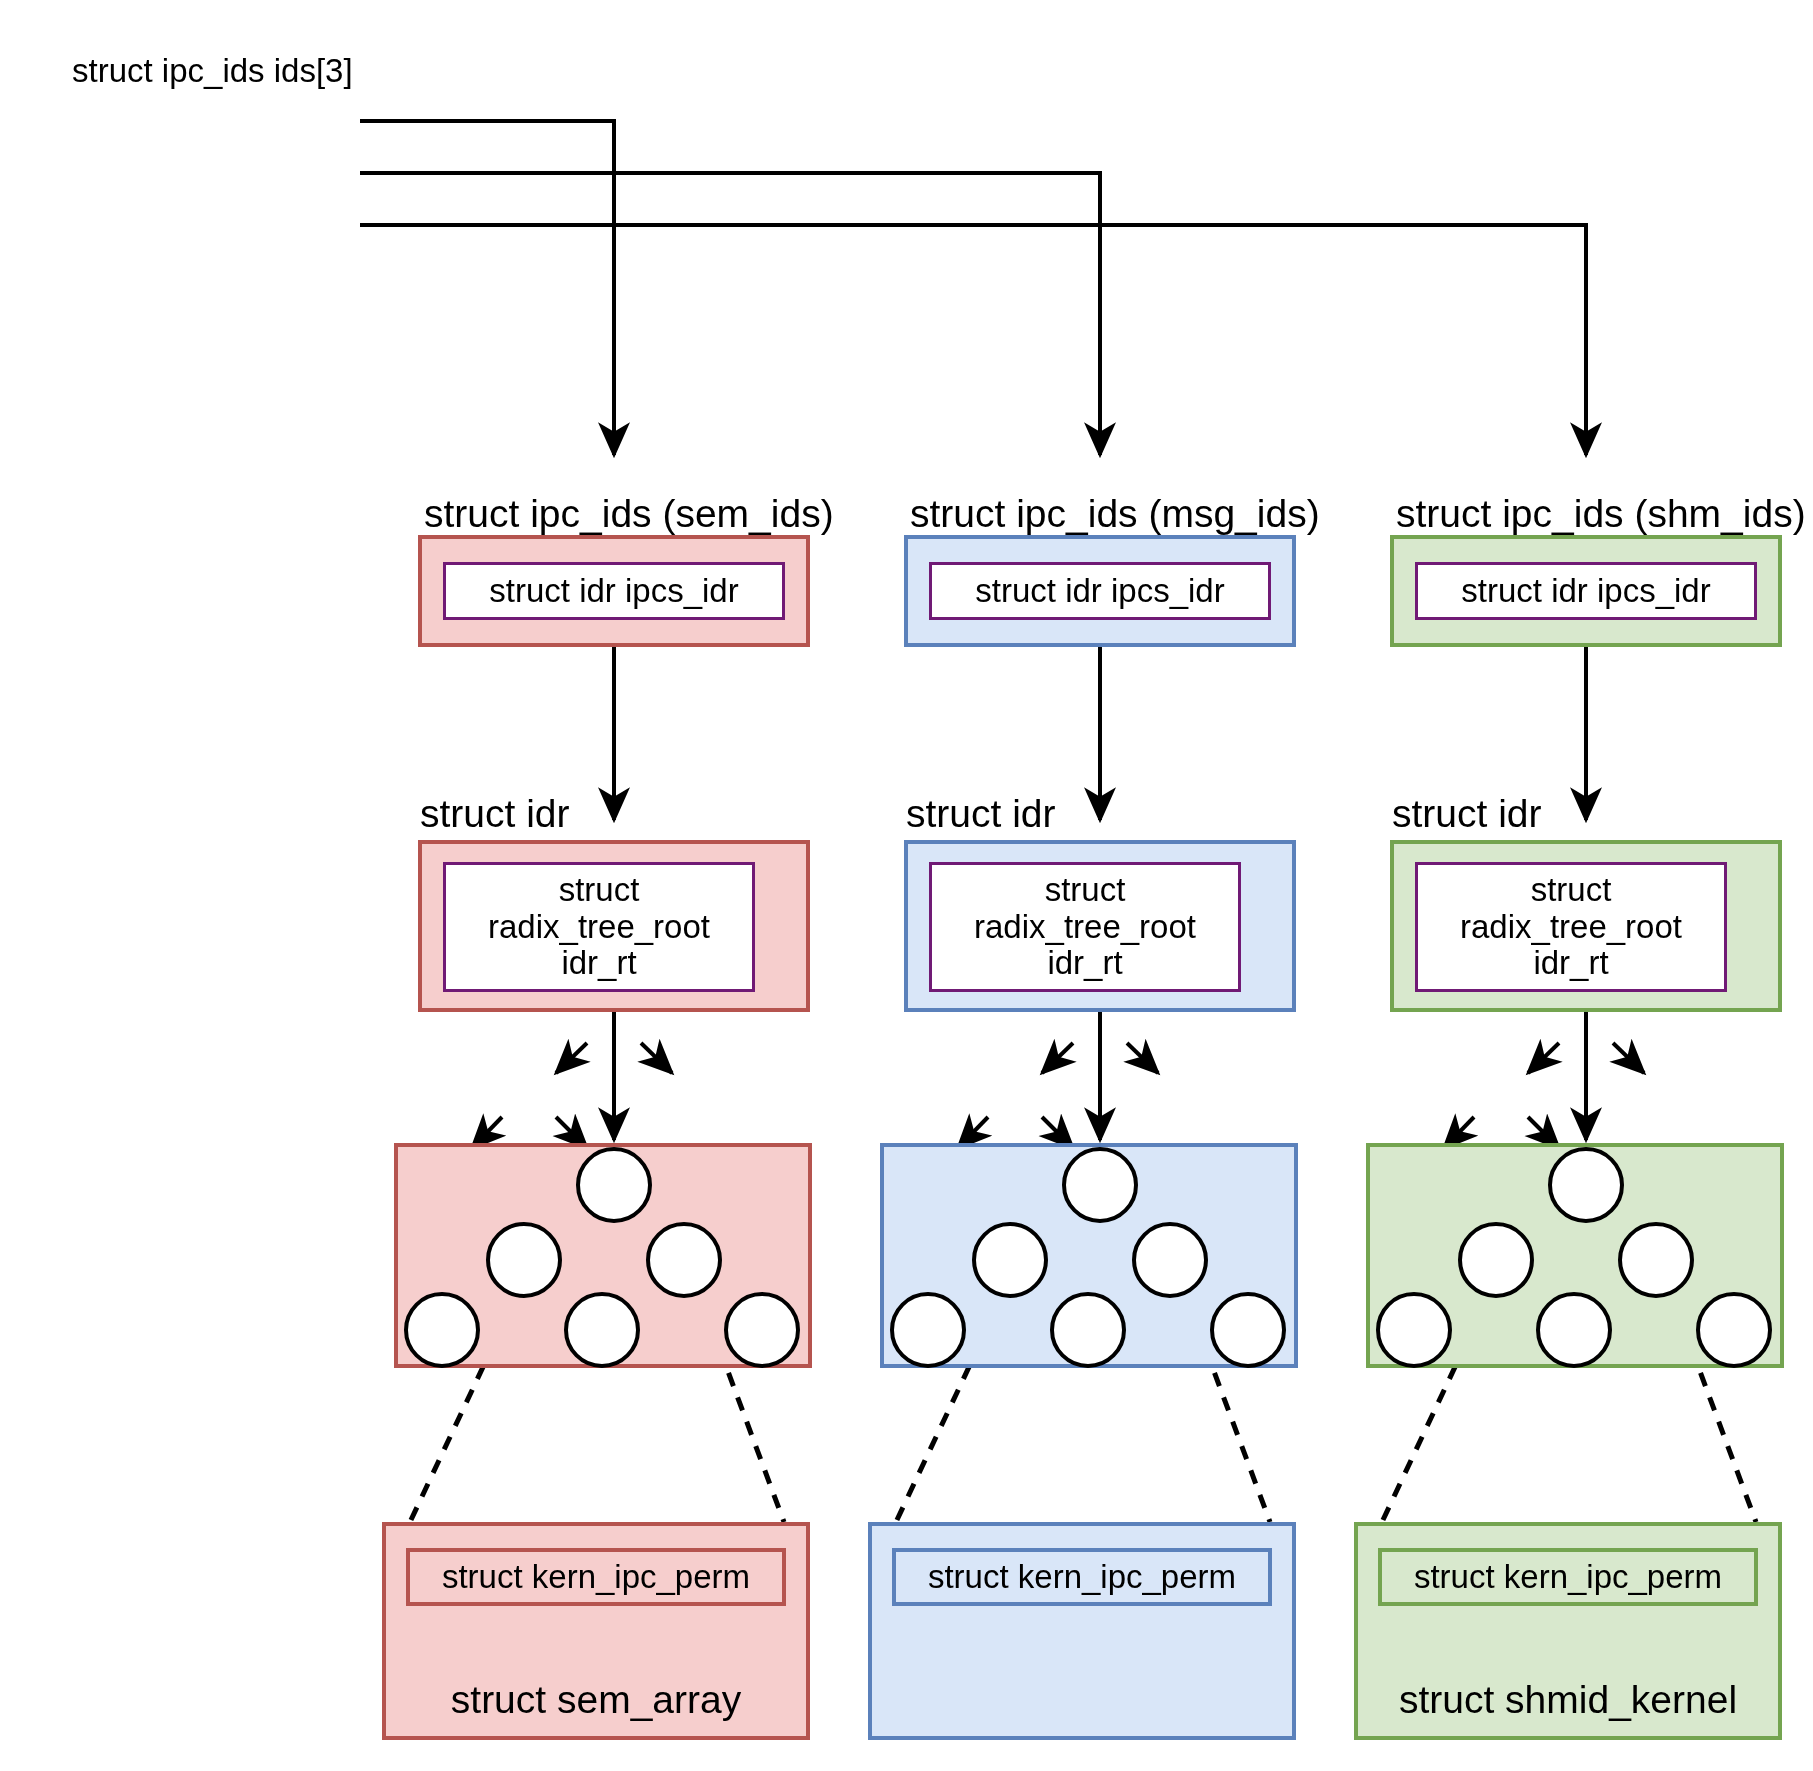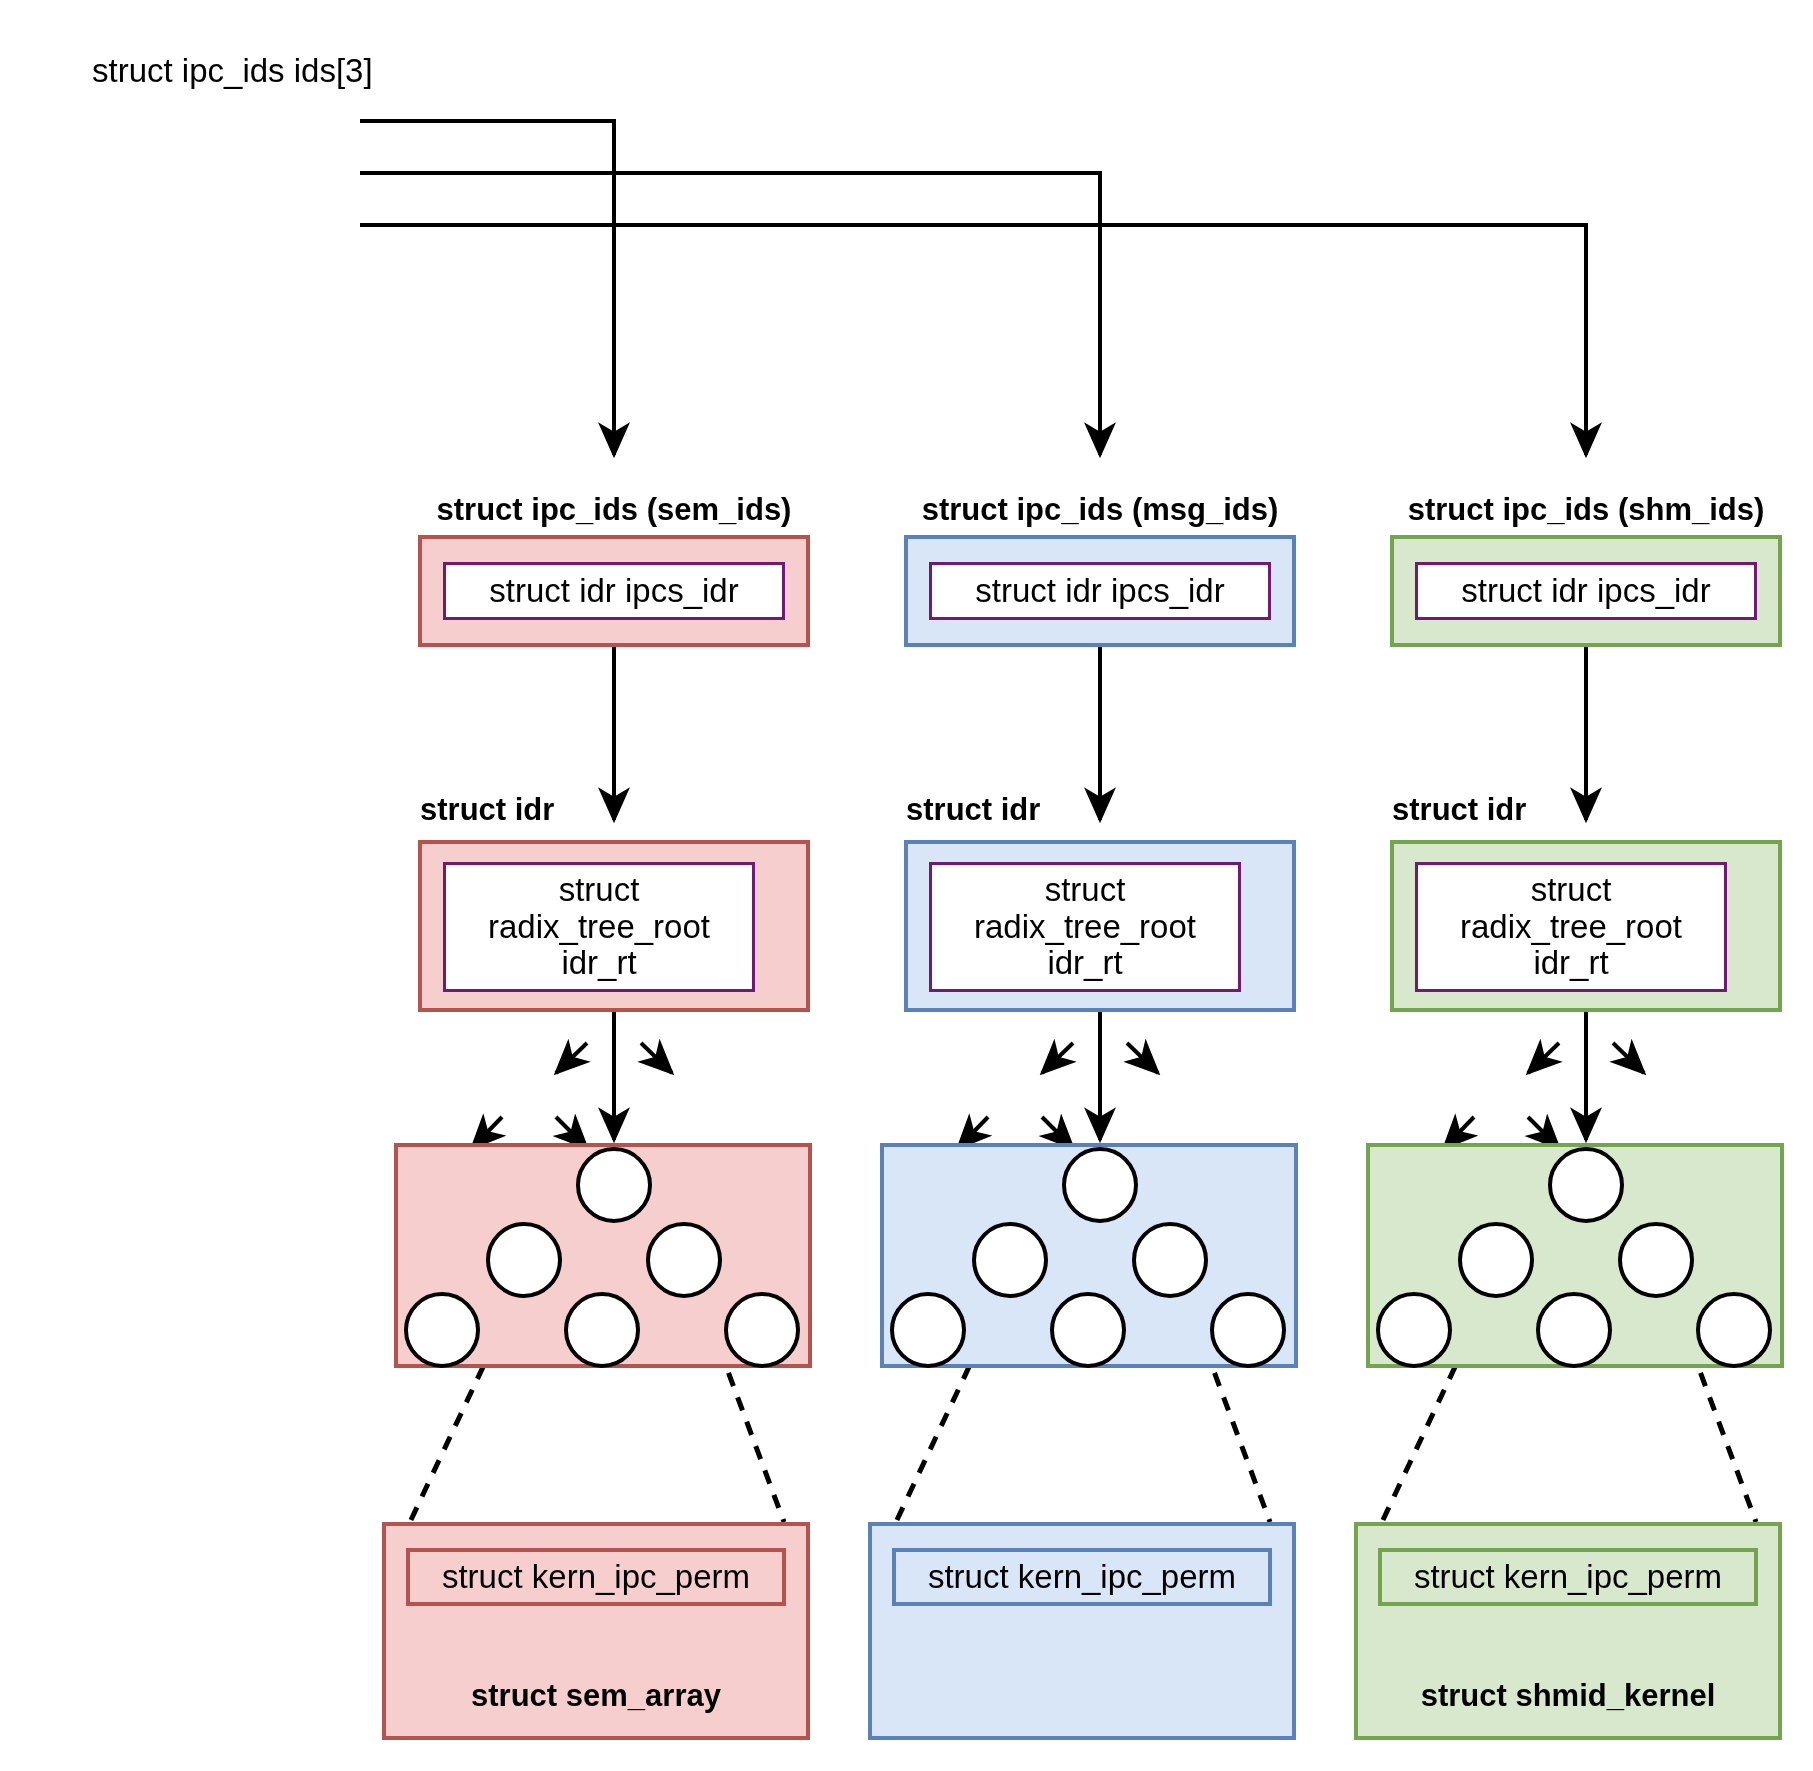--- a/index.html
+++ b/index.html
@@ -84,24 +84,23 @@
     font-size: 33px;
     border-width: 4px;
     border-style: solid;
   }
   .perm-box.sem { background: #f6cecd; border-color: #b5544f; }
   .perm-box.msg { background: #d9e6f8; border-color: #5b81bb; }
   .perm-box.shm { background: #d8e8cd; border-color: #74a450; }
 
   .struct-caption {
     position: absolute;
-    font-size: 31px;
+    font-size: 39px;
     text-align: center;
     white-space: nowrap;
-    font-weight: bold;
   }
   .node {
     position: absolute;
     width: 76px;
     height: 76px;
     border-radius: 50%;
     background: #ffffff;
     border: 4px solid #000000;
     box-sizing: border-box;
   }
@@ -158,21 +157,21 @@
     <g stroke="#000" stroke-width="5" fill="none" stroke-dasharray="14 12">
       <path d="M572,1178 L410,1522"></path>
       <path d="M656,1178 L784,1522"></path>
       <path d="M1058,1178 L896,1522"></path>
       <path d="M1142,1178 L1270,1522"></path>
       <path d="M1544,1178 L1382,1522"></path>
       <path d="M1628,1178 L1756,1522"></path>
     </g>
   </svg>
 
-  <div class="lbl" style="left:92px; top:52px;">struct ipc_ids ids[3]</div>
+  <div class="lbl" style="left:72px; top:52px;">struct ipc_ids ids[3]</div>
 
 
   <div class="struct-caption" style="left:424px; top:492px; width:380px;">struct ipc_ids (sem_ids)</div>
   <div class="grp sem" style="left:418px; top:535px; width:392px; height:112px;"></div>
   <div class="inner-box" style="left:443px; top:562px; width:342px; height:58px;">struct idr ipcs_idr</div>
 
   <div class="struct-caption" style="left:420px; top:792px;">struct idr</div>
   <div class="grp sem" style="left:418px; top:840px; width:392px; height:172px;"></div>
   <div class="inner-box" style="left:443px; top:862px; width:312px; height:130px; flex-direction:column;">
     <span>struct</span>

